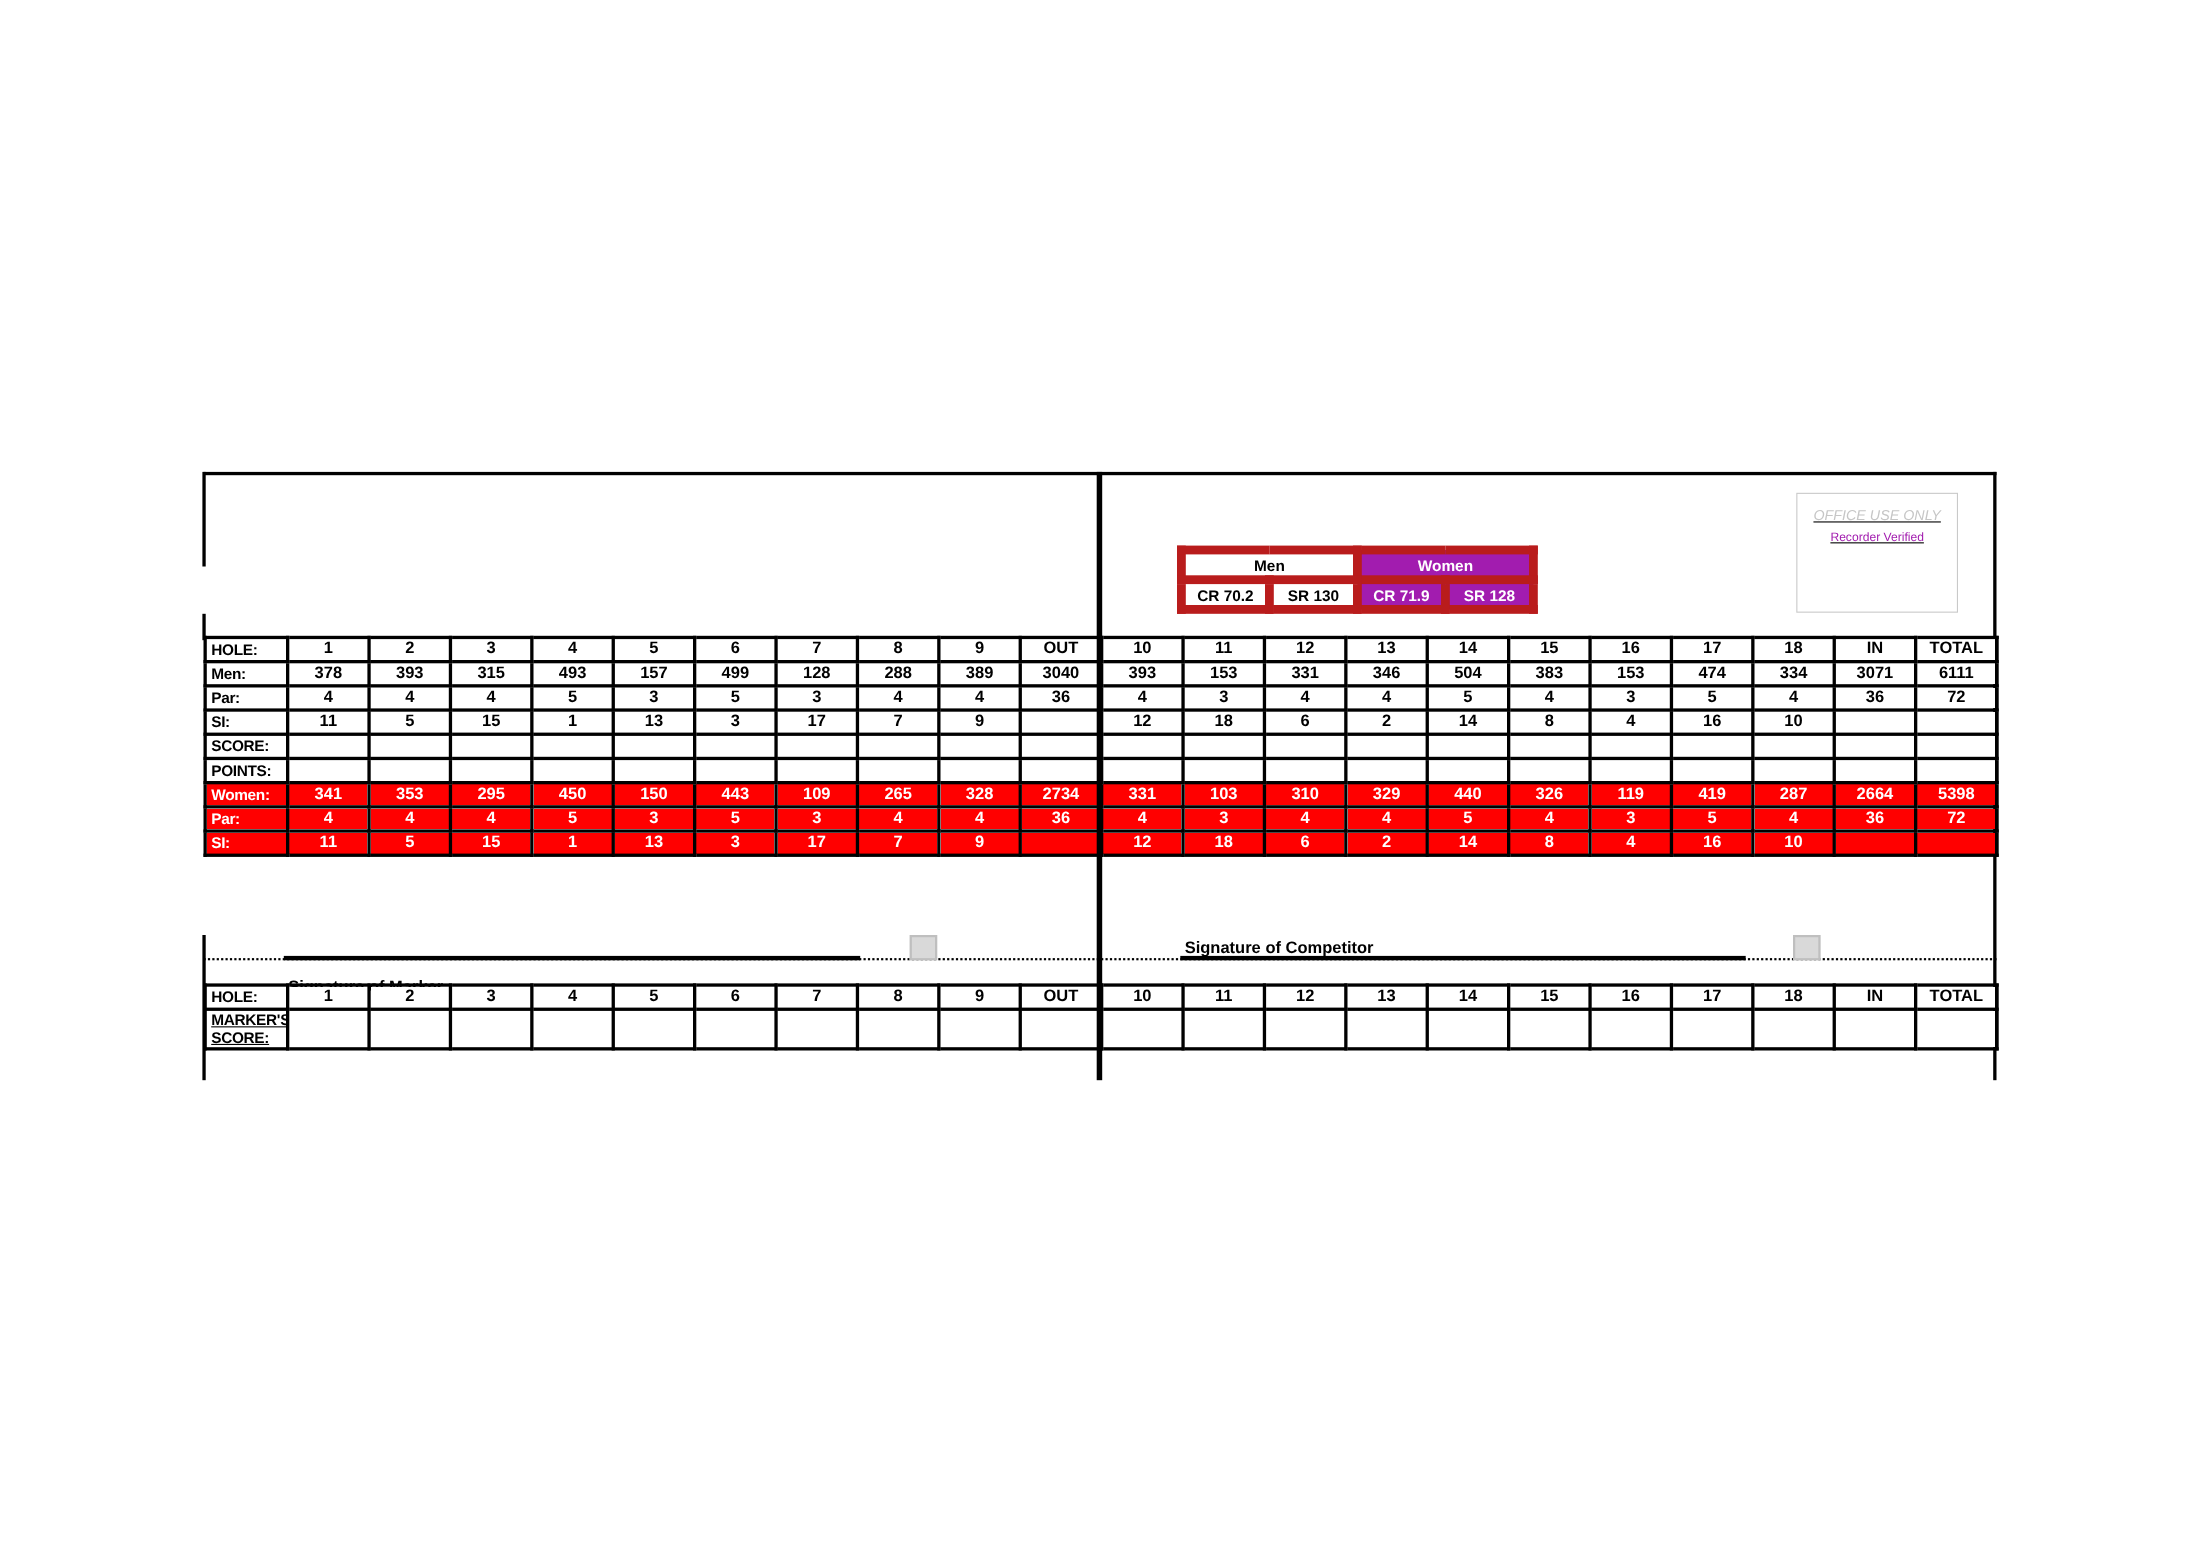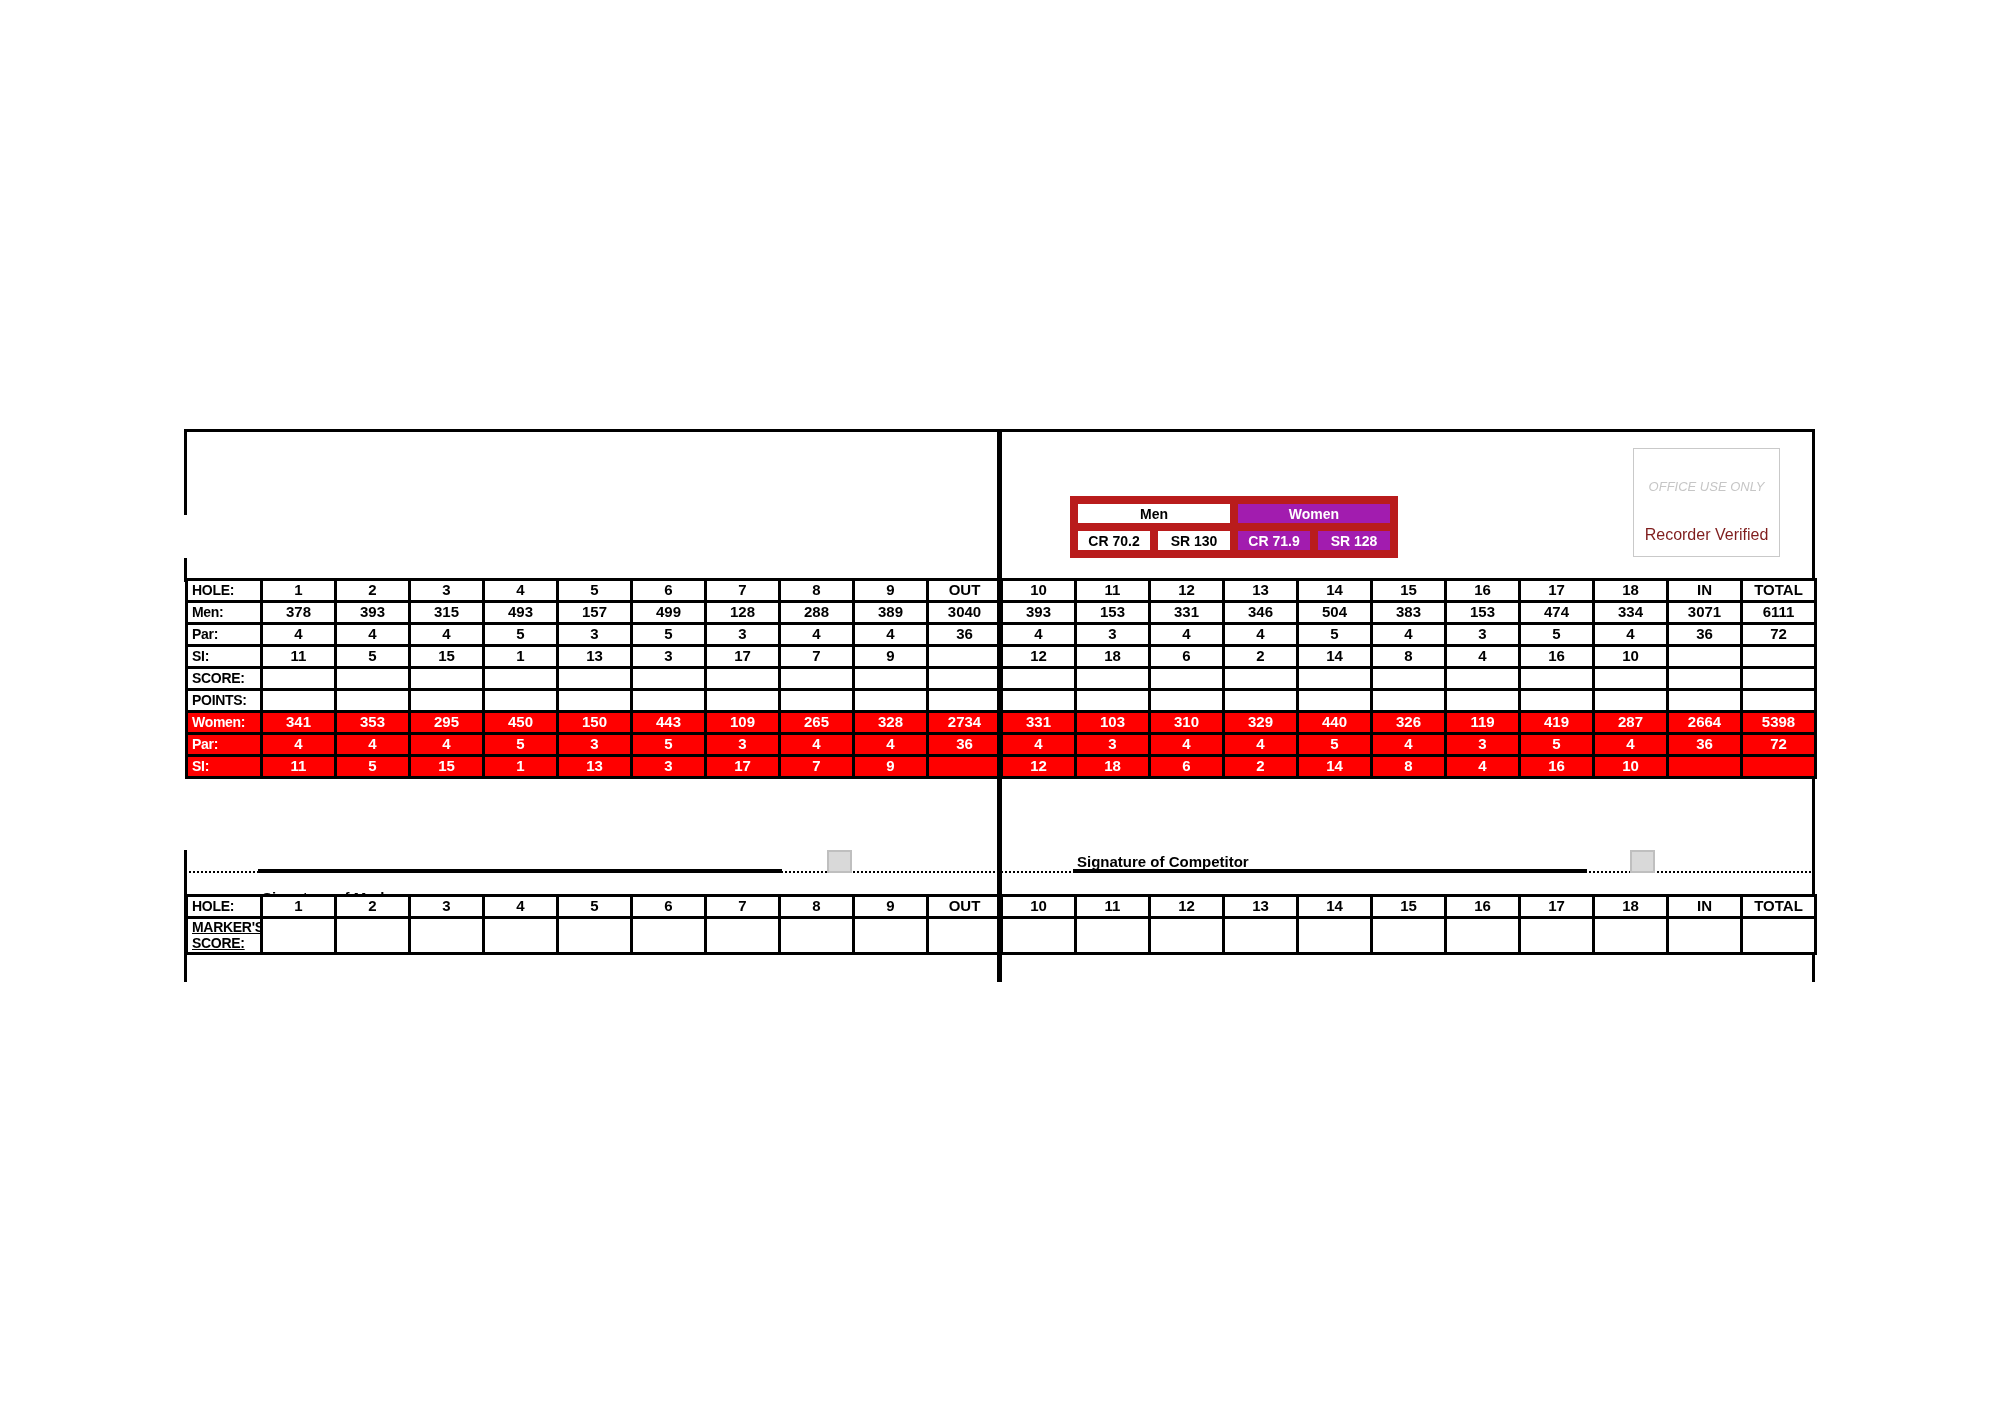--- a/index.html
+++ b/index.html
@@ -17,23 +17,23 @@
   table.score tr.red th,table.score tr.red td{background:#FF0000;color:#fff;}
 
   
   table.rating{border-collapse:collapse;position:absolute;border:3px solid #000;}
   table.rating td{border:8px solid #b91c1c;width:72px;height:19px;text-align:center;
         font-weight:bold;font-size:14px;background:#fff;color:#000;padding:0;}
   table.rating td.red{background:#a21caf;color:#fff;}
 
   
   .office{position:absolute;left:1633px;top:448px;width:147px;height:109px;
-        border:1px solid #c9c9c9;box-sizing:border-box;text-align:center;padding-top:28px;}
+        border:1px solid #c9c9c9;box-sizing:border-box;text-align:center;padding-top:10px;text-decoration:underline;}
   .office .l1{font-style:italic;font-size:13px;color:#c6c6c6;line-height:20px;}
-  .office .l2{font-size:16px;color:#7f1d1d;line-height:20px;margin-top:28px;}
+  .office .l2{font-size:11px;color:#a21caf;line-height:20px;}
 
   
   .dotline{position:absolute;left:185px;top:871px;width:1630px;height:0;
         border-top:2px dotted #000;}
   .sigline{position:absolute;top:869px;height:4px;background:#000;}
   .siglabel{position:absolute;top:853px;font-weight:bold;font-size:15px;color:#000;}
   .checkbox{position:absolute;top:850px;width:25px;height:23px;background:#d9d9d9;
         border:2px solid #bfbfbf;box-sizing:border-box;}
 
   .divider{position:absolute;left:997px;top:429px;width:5px;height:553px;background:#000;z-index:10;}

